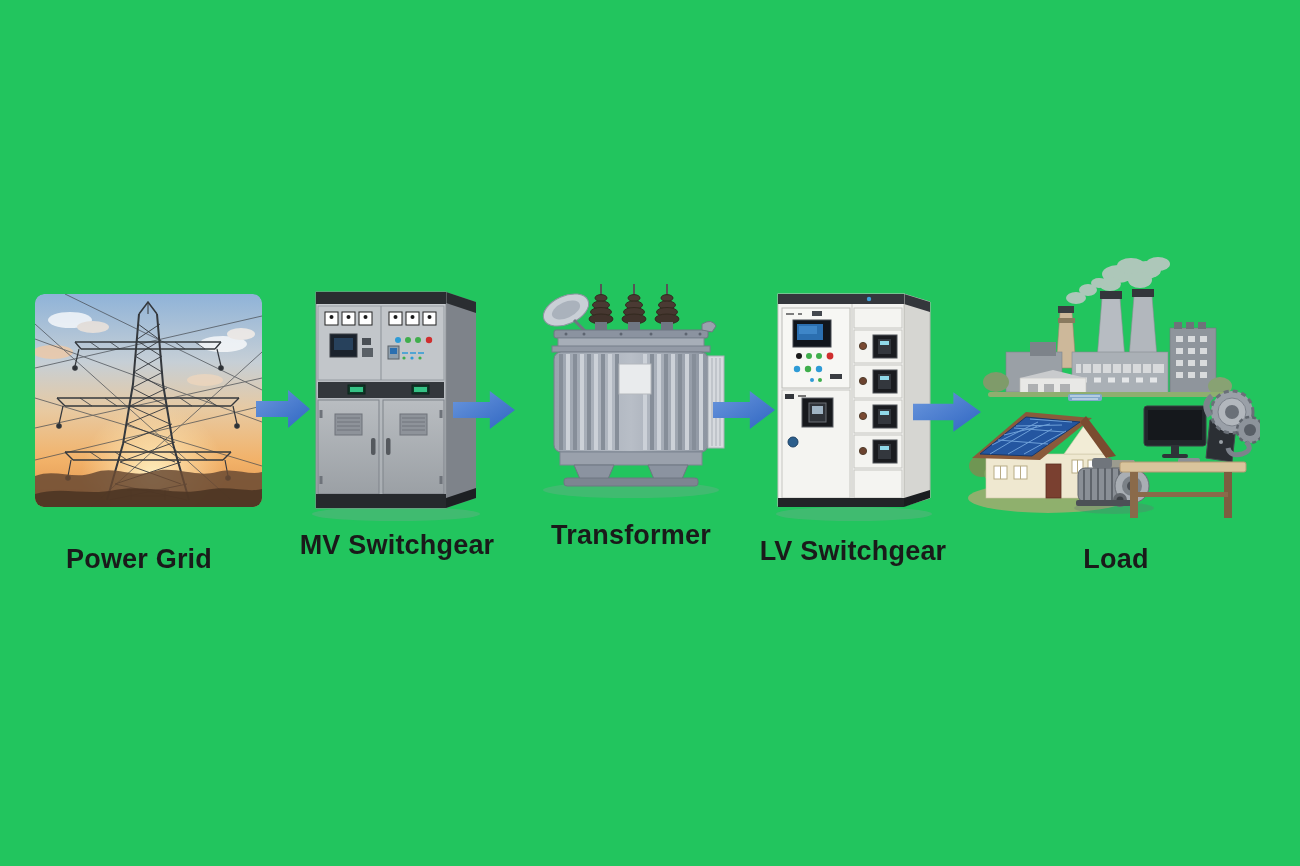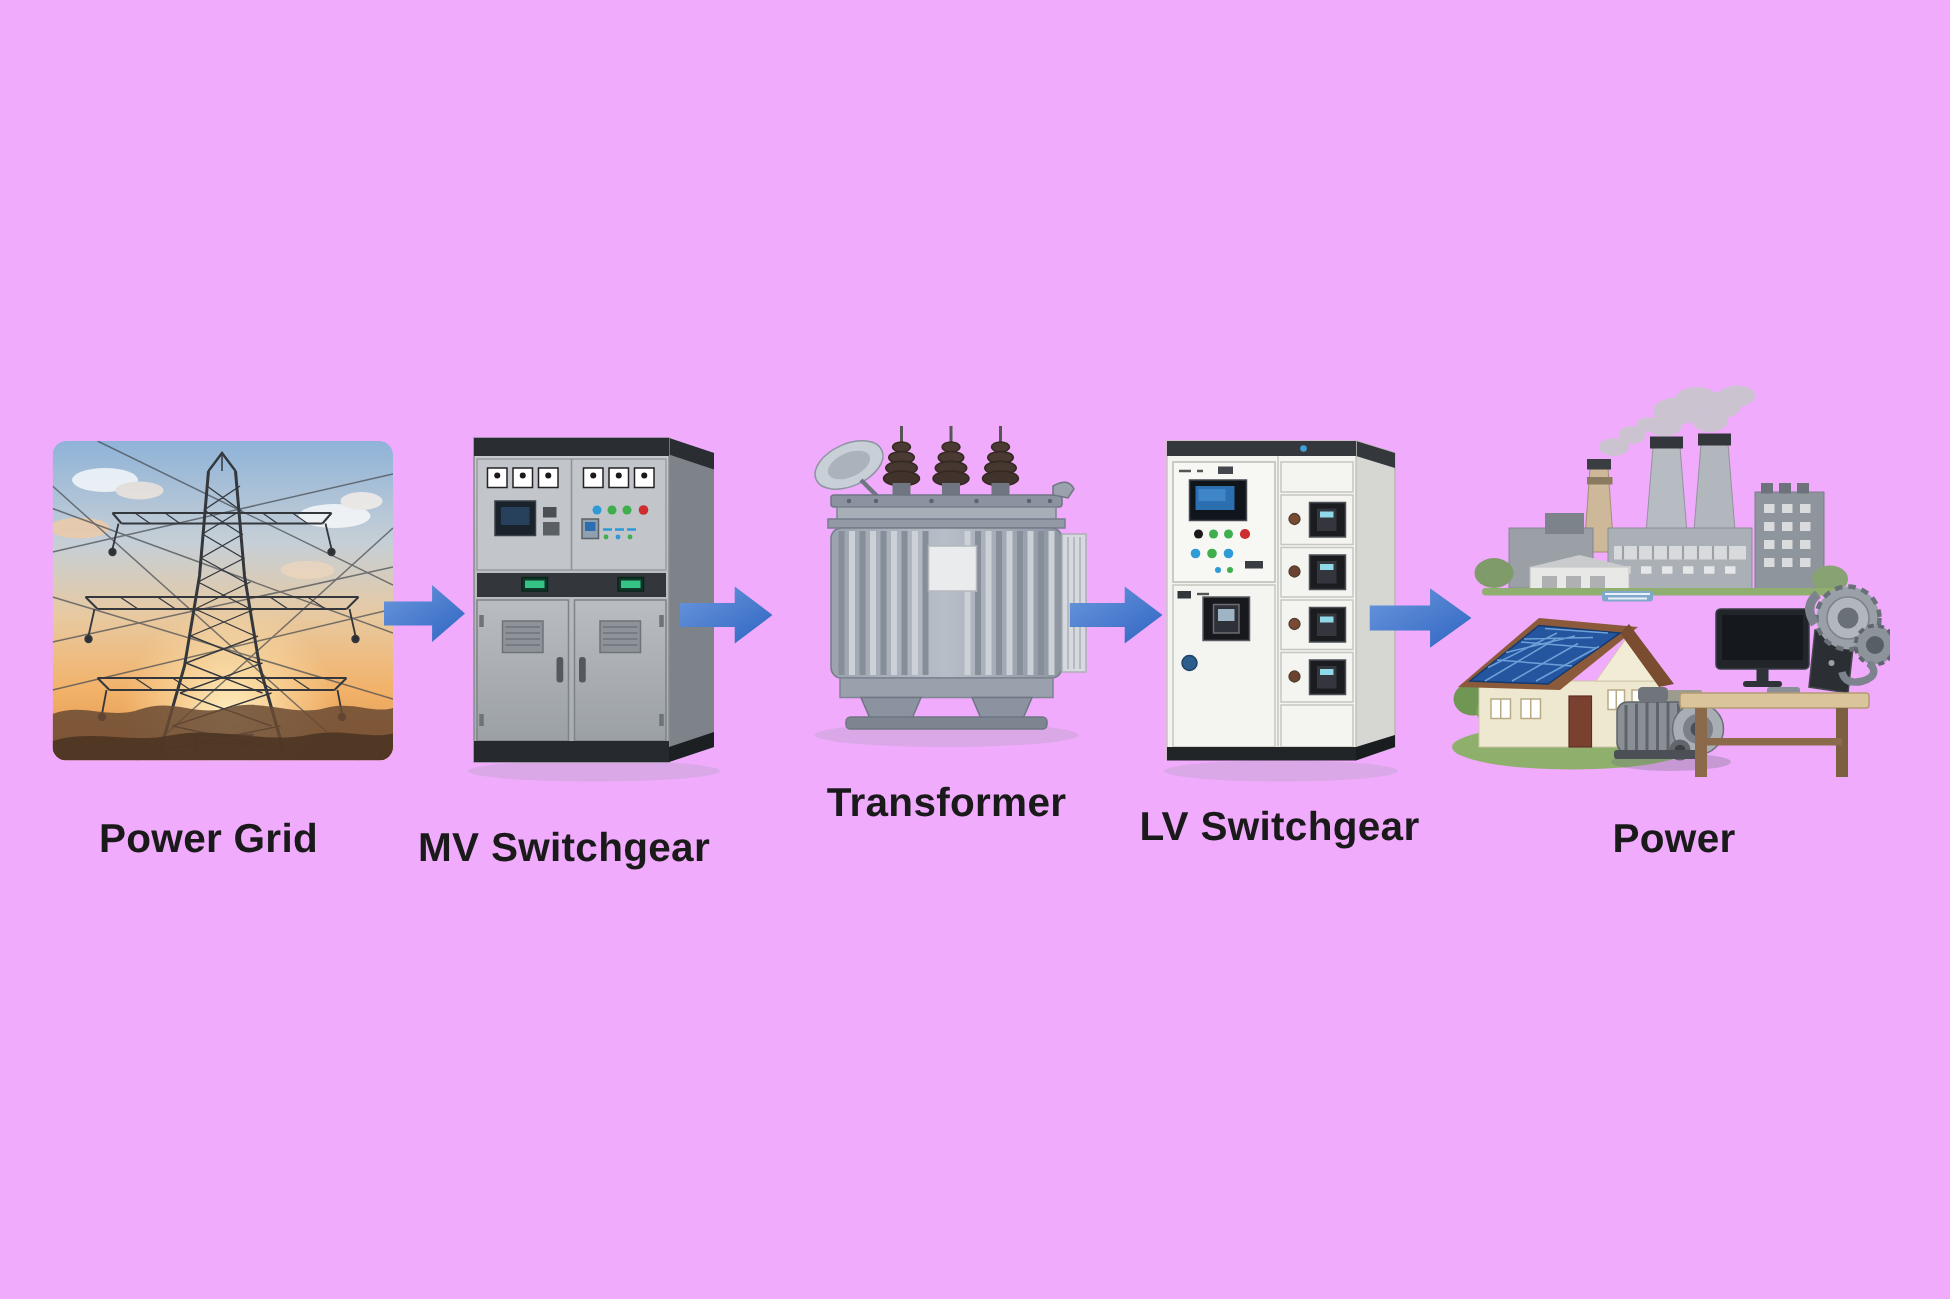--- a/index.html
+++ b/index.html
@@ -1,17 +1,17 @@
 <!DOCTYPE html>
 <html><head>
 <meta charset="utf-8">
 <style>
   html,body{margin:0;padding:0;background:#ffffff;}
   .canvas{
-    position:relative;width:1300px;height:866px;background:#f0abfc;overflow:hidden;
+    position:relative;width:1300px;height:866px;background:#22c55e;overflow:hidden;
     font-family:"Liberation Sans", sans-serif;
   }
   .stage{position:absolute;}
   .stage-label{
     position:absolute;transform:translateX(-50%);
     font-size:27px;font-weight:bold;color:#1a1a1a;white-space:nowrap;
     letter-spacing:0.2px;
   }
   .illus{display:block;}
   .photo-frame{border-radius:9px;overflow:hidden;display:block;}
@@ -213,21 +213,21 @@
         <rect x="63" y="152" width="4.5" height="17" rx="2" fill="#55595e"></rect>
         <rect x="78" y="152" width="4.5" height="17" rx="2" fill="#55595e"></rect>
         <rect x="11.5" y="124" width="3" height="8" fill="#6e737a"></rect>
           <rect x="11.5" y="190" width="3" height="8" fill="#6e737a"></rect>
         <rect x="131.5" y="124" width="3" height="8" fill="#6e737a"></rect>
           <rect x="131.5" y="190" width="3" height="8" fill="#6e737a"></rect>
       </g>
       <rect x="8" y="208" width="130" height="14" fill="#26292d"></rect>
       <polygon points="138,212 168,202 168,212 138,222" fill="#1d2023"></polygon>
     </svg>
-    <div class="stage-label" style="left:68px;top:244px;margin-top:20px;">MV Switchgear</div>
+    <div class="stage-label" style="left:89px;top:244px;">MV Switchgear</div>
   </div>
 
   <svg class="flow-arrow" style="left:453px;top:388px;" width="62" height="44" viewBox="0 0 64 44" preserveAspectRatio="none">
     <defs>
         <linearGradient id="ar2" x1="0" y1="0" x2="1" y2="1">
       <stop offset="0" stop-color="#6b97dd"></stop>
           <stop offset="1" stop-color="#2f66c2"></stop>
         </linearGradient>
       </defs>
     <polygon points="0,14 38,14 38,3 64,22 38,41 38,30 0,30" fill="url(#ar2)"></polygon>
@@ -554,16 +554,16 @@
       <g transform="translate(238,130)">
         <circle cx="26" cy="26" r="21" fill="#9aa0a8" stroke="#6a7078" stroke-width="3" stroke-dasharray="5 4"></circle>
         <circle cx="26" cy="26" r="14" fill="#b2b7bd" stroke="#7d838c"></circle>
         <circle cx="26" cy="26" r="7" fill="#6a7078"></circle>
         <circle cx="44" cy="44" r="13" fill="#8d939b" stroke="#5f656d" stroke-width="2.5" stroke-dasharray="4 3"></circle>
         <circle cx="44" cy="44" r="6" fill="#585e66"></circle>
         <path d="M6,10 q-10,8 -2,20" stroke="#7d838c" stroke-width="6" fill="none"></path>
         <path d="M40,56 q8,8 -4,12 q-12,3 -14,-6" stroke="#7d838c" stroke-width="5" fill="none"></path>
       </g>
     </svg>
-    <div class="stage-label" style="left:148px;top:288px;">Power</div>
+    <div class="stage-label" style="left:148px;top:288px;">Load</div>
   </div>
 
 </div>
 
 </body></html>

